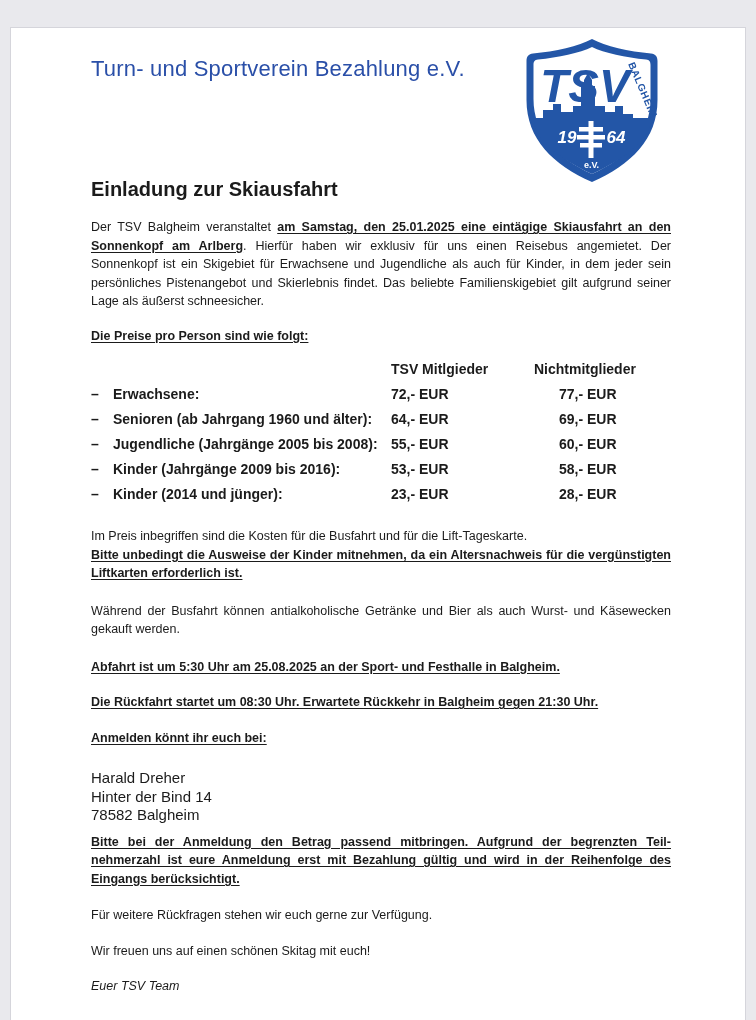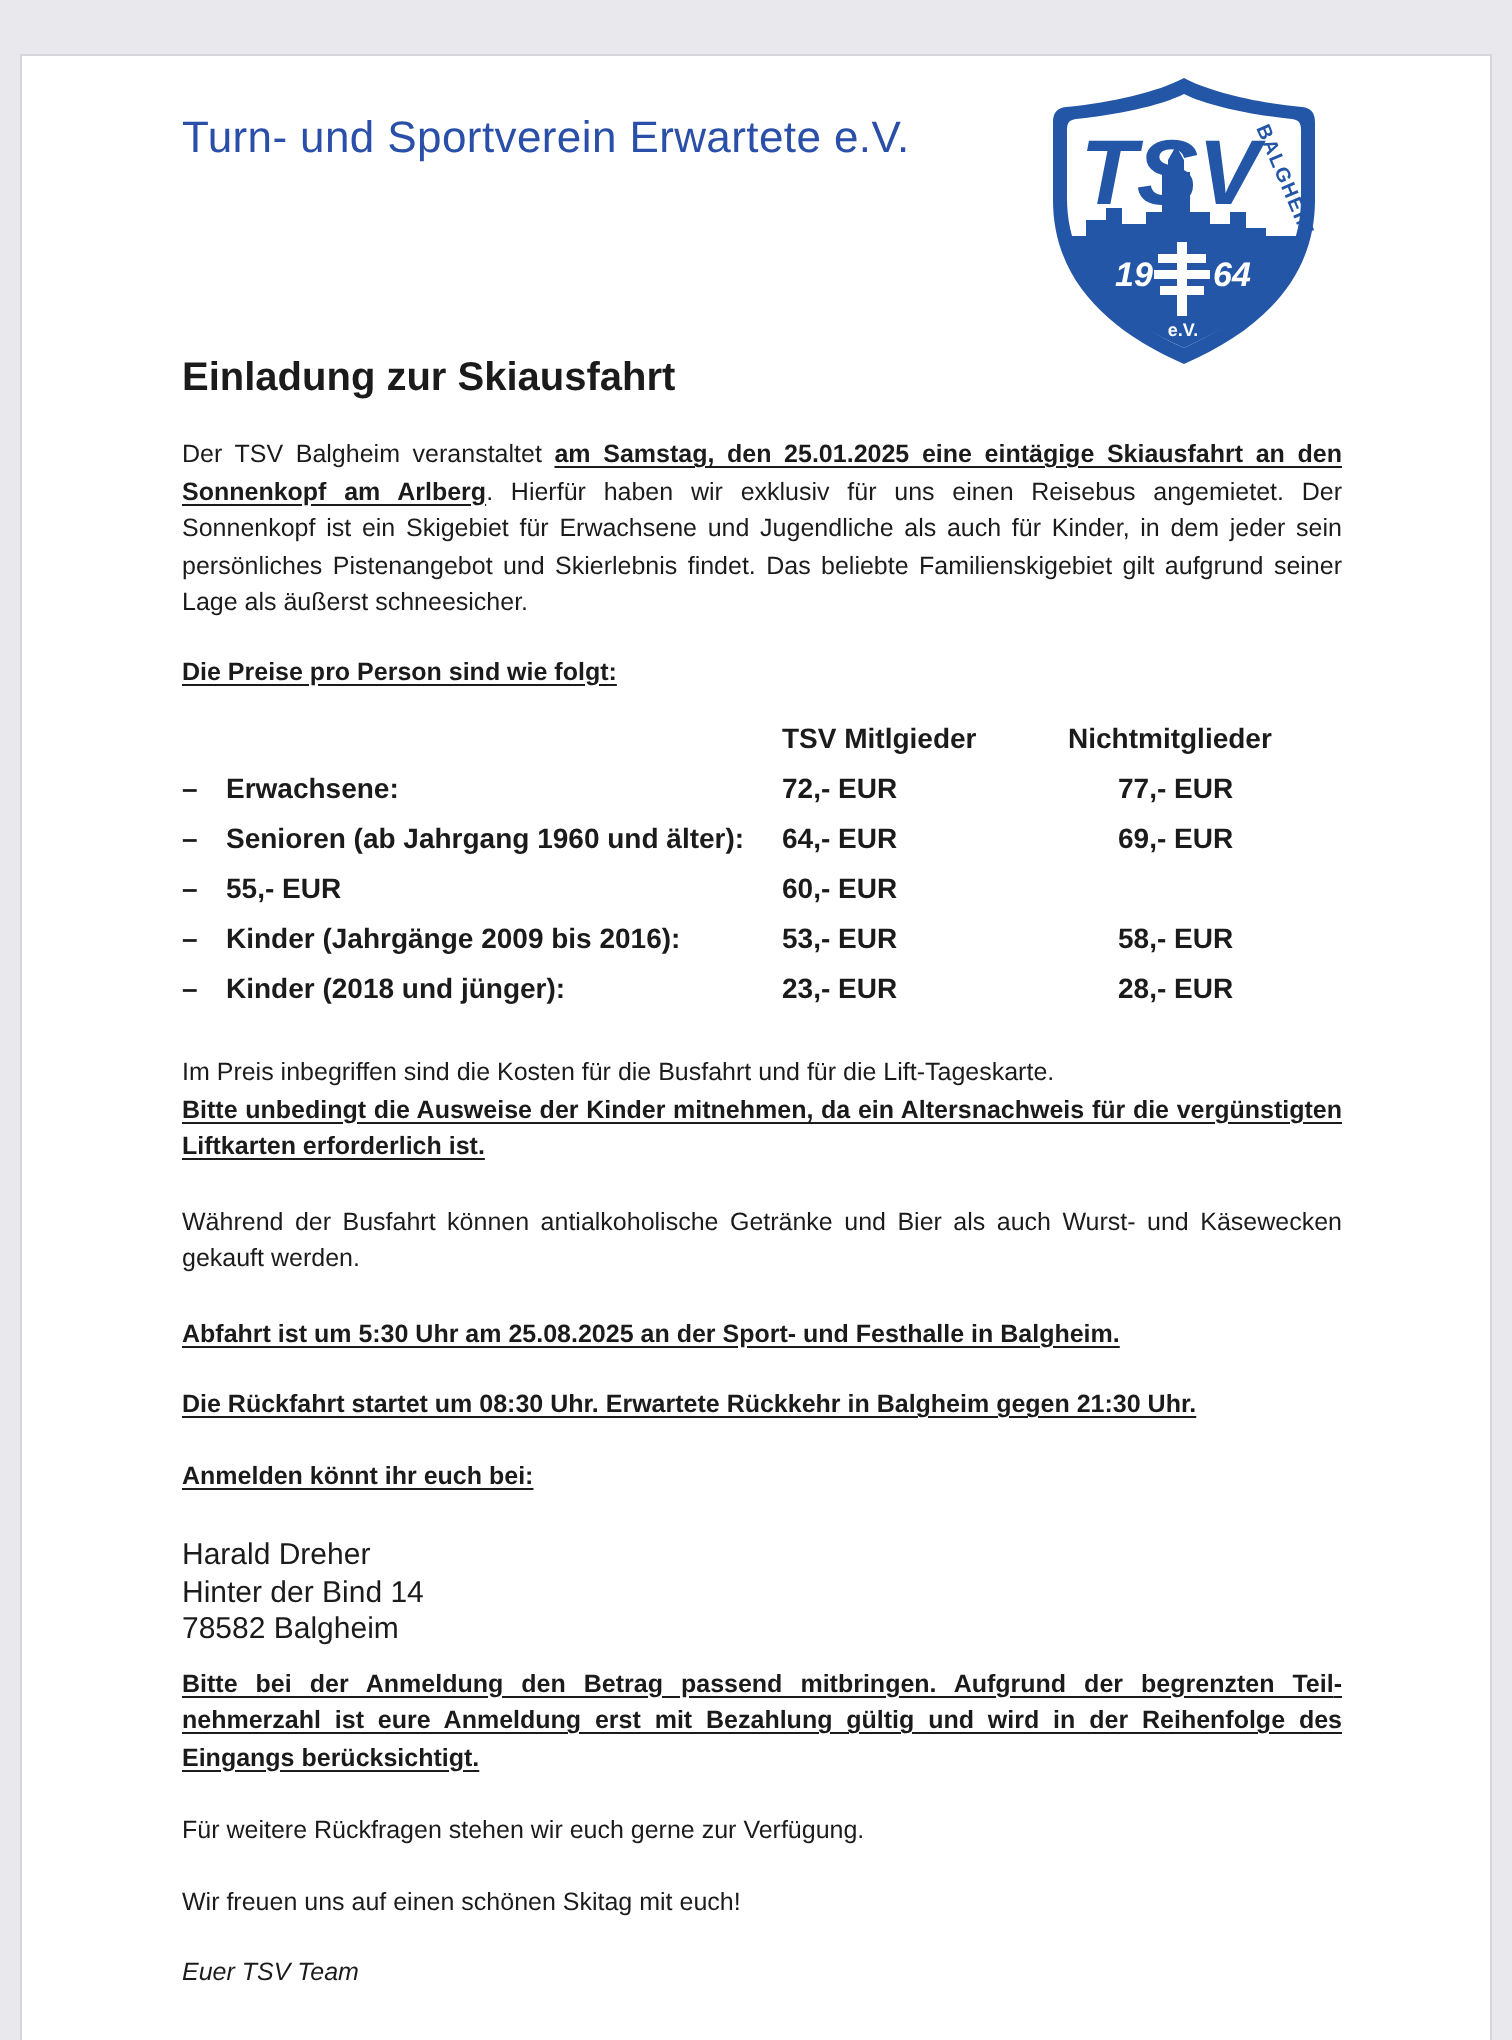--- a/index.html
+++ b/index.html
@@ -38,21 +38,21 @@
   .hdr-offset { margin-left:-25px; }
   .addr { margin-top:16px; font-size:15px; line-height:18.5px; }
   .addr div { margin:0; }
 </style>
 </head>
 <body>
 
 <div class="page">
 
   <div class="header">
-    <div class="org-title">Turn- und Sportverein Erwartete e.V.</div>
+    <div class="org-title">Turn- und Sportverein Bezahlung e.V.</div>
     <svg class="logo" viewBox="0 0 150 148" xmlns="http://www.w3.org/2000/svg">
       <path fill="#2356a7" d="M75 3 C62 10 38 15.5 16 17.5 C11.5 18 9.5 20.5 9.5 25 L9.5 64 C9.5 103 36 129 75 146 C114 129 140.5 103 140.5 64 L140.5 25 C140.5 20.5 138.5 18 134 17.5 C112 15.5 88 10 75 3 Z"></path>
       <path fill="#ffffff" d="M75 11 C63 17 41 21.5 21 23.5 C17.5 24 16.5 25.5 16.5 29 L16.5 63 C16.5 98 40 122 75 138 C110 122 133.5 98 133.5 63 L133.5 29 C133.5 25.5 132.5 24 129 23.5 C109 21.5 87 17 75 11 Z"></path>
       <text x="68" y="66" font-size="46" font-weight="bold" font-style="italic" text-anchor="middle" fill="#2356a7" font-family="Liberation Sans, sans-serif">TSV</text>
       <text transform="translate(111 28) rotate(67)" font-size="10" font-weight="bold" letter-spacing="0.8" fill="#2356a7" font-family="Liberation Sans, sans-serif">BALGHEIM</text>
       <path fill="#2356a7" d="M17 86 L17 82 L26 82 L26 74 L36 74 L36 68 L44 68 L44 76 L56 76 L56 70 L64 70 L64 50 L67 50 L67 44 L71 37 L75 44 L75 50 L78 50 L78 70 L88 70 L88 76 L98 76 L98 70 L106 70 L106 78 L116 78 L116 82 L133.5 82 L133.5 86 C133.5 101 110 122 75 138 C40 122 17 101 17 86 Z"></path>
       <g fill="#ffffff">
         <rect x="71.5" y="85" width="5" height="37"></rect>
         <rect x="62" y="91" width="24" height="4.5"></rect>
         <rect x="60" y="99" width="28" height="4.5"></rect>
@@ -84,32 +84,33 @@
       <span>77,- EUR</span>
     </div>
     <div class="trow">
       <span>–</span>
       <span>Senioren (ab Jahrgang 1960 und älter):</span>
       <span>64,- EUR</span>
       <span>69,- EUR</span>
     </div>
     <div class="trow">
       <span>–</span>
+      <span>Jugendliche (Jahrgänge 2005 bis 2008):</span>
       <span>55,- EUR</span>
       <span>60,- EUR</span>
     </div>
     <div class="trow">
       <span>–</span>
       <span>Kinder (Jahrgänge 2009 bis 2016):</span>
       <span>53,- EUR</span>
       <span>58,- EUR</span>
     </div>
     <div class="trow">
       <span>–</span>
-      <span>Kinder (2018 und jünger):</span>
+      <span>Kinder (2014 und jünger):</span>
       <span>23,- EUR</span>
       <span>28,- EUR</span>
     </div>
   </div>
 
   <p class="just" style="margin-top:20px;">
       <span class="block">Im Preis inbegriffen sind die Kosten für die Busfahrt und für die Lift-Tageskarte.</span>
       <span class="block bu just">Bitte unbedingt die Ausweise der Kinder mitnehmen, da ein Altersnachweis für die ver­günstigten Liftkarten erforderlich ist.</span>
     </p>
 

